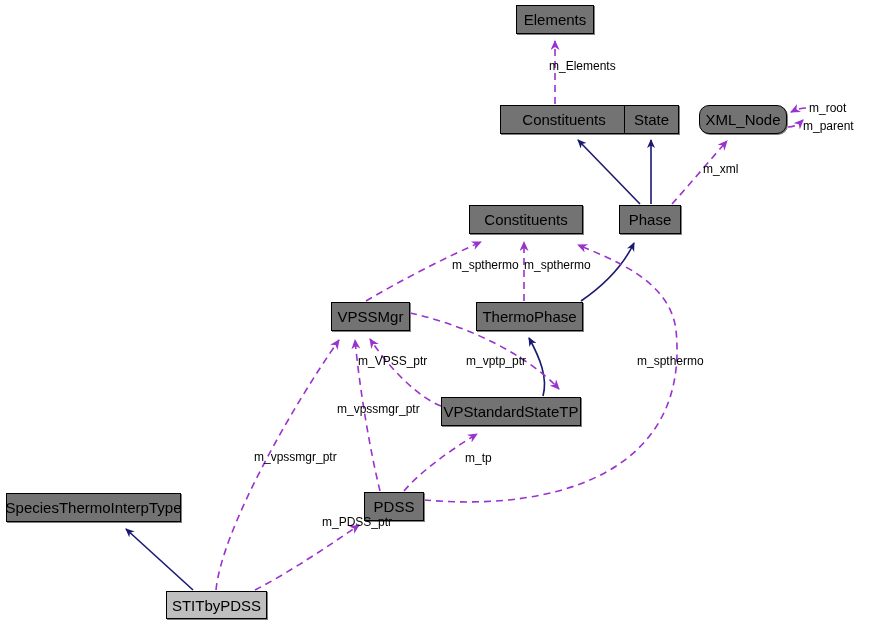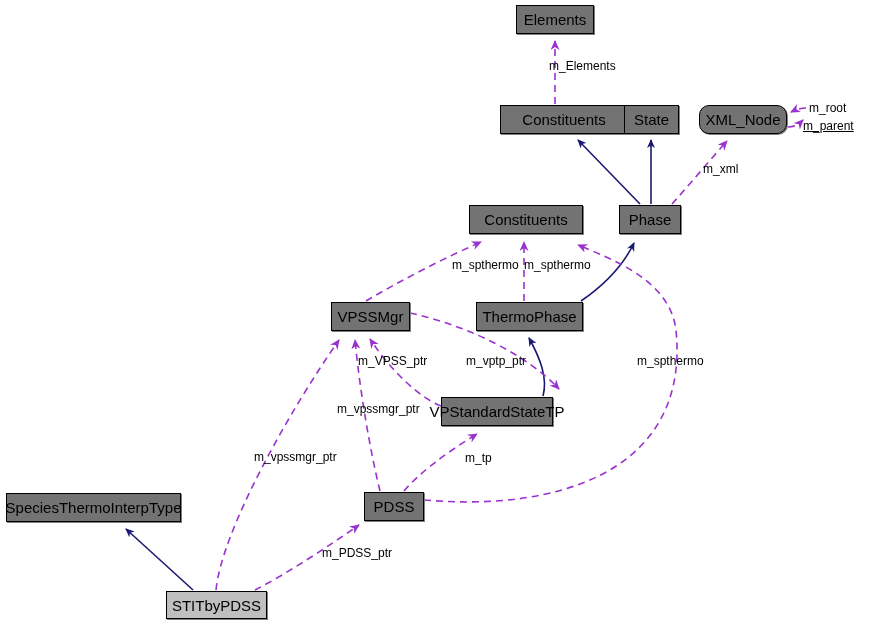--- a/index.html
+++ b/index.html
@@ -114,55 +114,55 @@
   </div>
 
   <div class="node" style="left:331px; top:302px; width:79px; height:29px;">
     <span>VPSSMgr</span>
   </div>
 
   <div class="node" style="left:476px; top:302px; width:107px; height:29px;">
     <span>ThermoPhase</span>
   </div>
 
-  <div class="node" style="left:441px; top:397px; width:112px; height:29px;">
+  <div class="node" style="left:441px; top:397px; width:140px; height:29px;">
     <span>VPStandardStateTP</span>
   </div>
 
   <div class="node" style="left:6px; top:493px; width:175px; height:29px;">
     <span>SpeciesThermoInterpType</span>
   </div>
 
   <div class="node" style="left:364px; top:492px; width:60px; height:29px;">
     <span>PDSS</span>
   </div>
 
   <div class="node highlight" style="left:166px; top:591px; width:101px; height:28px;">
     <span>STITbyPDSS</span>
   </div>
 
   <div class="edge-label" style="left:549px; top:60px;"><span>m_Elements</span></div>
 
   <div class="edge-label" style="left:809px; top:102px;"><span>m_root</span></div>
 
-  <div class="edge-label" style="left:803px; top:120px;text-decoration:underline;"><span>m_parent</span></div>
+  <div class="edge-label" style="left:803px; top:120px;"><span>m_parent</span></div>
 
   <div class="edge-label" style="left:703px; top:163px;"><span>m_xml</span></div>
 
   <div class="edge-label" style="left:452px; top:259px;"><span>m_spthermo</span></div>
 
   <div class="edge-label" style="left:524px; top:259px;"><span>m_spthermo</span></div>
 
   <div class="edge-label" style="left:637px; top:355px;"><span>m_spthermo</span></div>
 
   <div class="edge-label" style="left:358px; top:355px;"><span>m_VPSS_ptr</span></div>
 
   <div class="edge-label" style="left:466px; top:355px;"><span>m_vptp_ptr</span></div>
 
   <div class="edge-label" style="left:337px; top:403px;"><span>m_vpssmgr_ptr</span></div>
 
   <div class="edge-label" style="left:254px; top:451px;"><span>m_vpssmgr_ptr</span></div>
 
   <div class="edge-label" style="left:465px; top:452px;"><span>m_tp</span></div>
 
-  <div class="edge-label" style="left:322px; top:547px;"><span>m_PDSS_ptr</span></div>
+  <div class="edge-label" style="left:322px; top:516px;"><span>m_PDSS_ptr</span></div>
 
 </div>
 
 </body></html>

